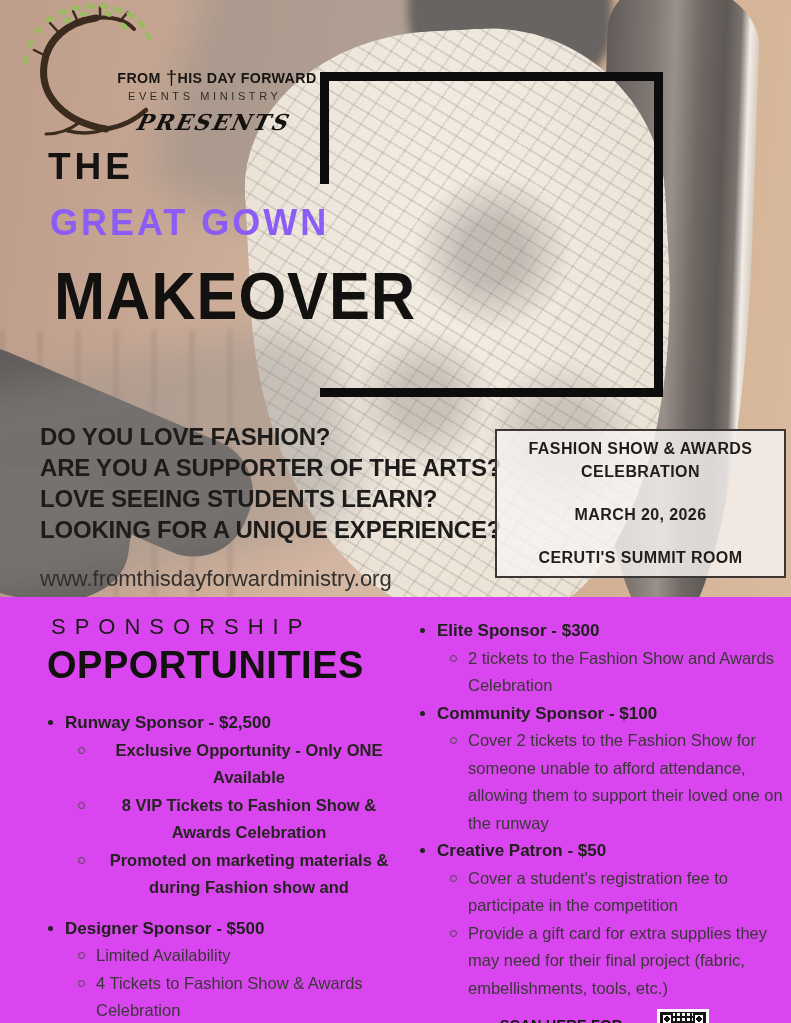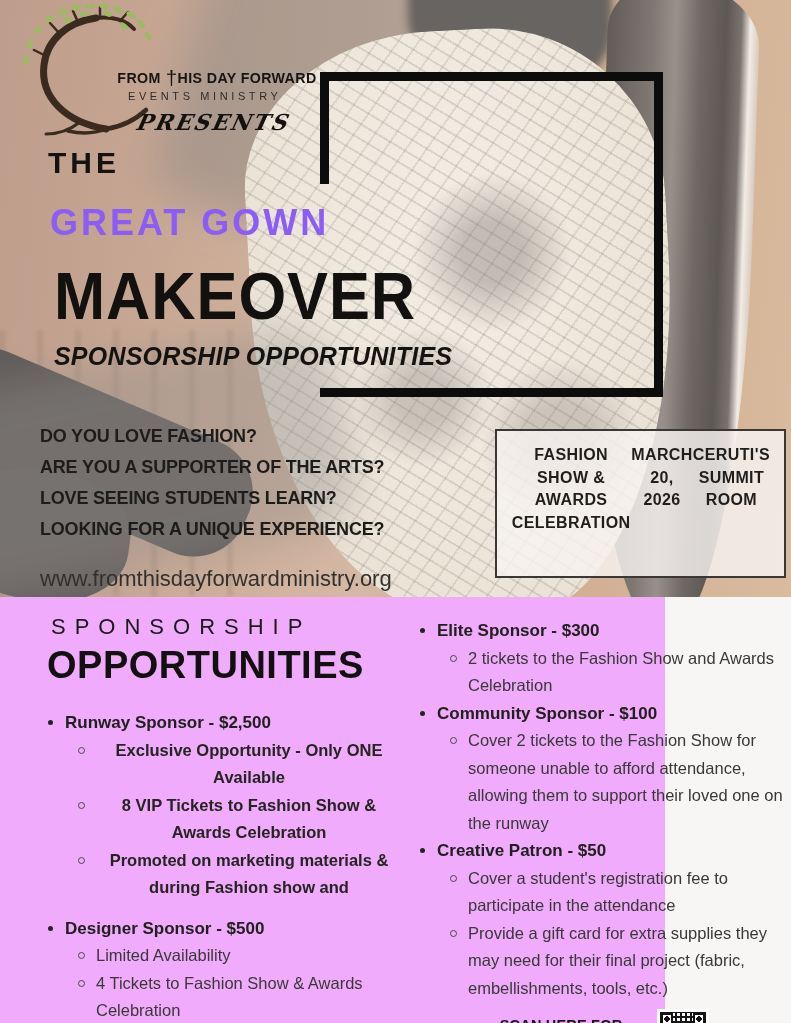--- a/index.html
+++ b/index.html
@@ -47,36 +47,36 @@
   .brand{position:absolute;left:86px;top:70px;z-index:4;}
   .brand-name{font-weight:700;font-size:14.5px;color:#171513;white-space:nowrap;
     transform:scaleX(0.98);transform-origin:left;letter-spacing:.4px;}
   .brand-name .pre{margin-right:5px;margin-left:32px;}
   .cross-glyph{display:inline-block;font-size:21px;font-weight:400;line-height:0;position:relative;top:2px;}
   .brand-sub{margin-top:4px;margin-left:42px;font-size:11px;letter-spacing:3.6px;color:#2e2c29;font-weight:400;}
   .presents{position:absolute;left:138px;top:109px;z-index:4;
     font-family:"DejaVu Serif",serif;font-style:italic;font-weight:700;font-size:22px;
     letter-spacing:2px;transform:skewX(-14deg);color:#131210;}
   
-  .t1{position:absolute;left:48px;top:146px;z-index:4;font-size:30px;font-weight:700;letter-spacing:4px;color:#141312;text-align:right;}
+  .t1{position:absolute;left:48px;top:146px;z-index:4;font-size:37px;font-weight:700;letter-spacing:4px;color:#141312;text-align:right;}
   .t2{position:absolute;left:50px;top:202px;z-index:4;font-size:36px;font-weight:700;letter-spacing:3px;color:#8b5cf6;text-align:center;}
   .t3{position:absolute;left:54px;top:258px;z-index:4;font-size:66px;font-weight:700;letter-spacing:1px;
     transform:scaleX(0.93);transform-origin:left;color:#121110;white-space:nowrap;}
   .hero-sub{position:absolute;left:54px;top:342px;z-index:4;font-size:25px;font-weight:700;font-style:italic;
     letter-spacing:.2px;color:#141312;white-space:nowrap;}
-  .questions{position:absolute;left:40px;top:421px;z-index:4;font-size:18px;font-weight:700;
+  .questions{position:absolute;left:40px;top:421px;z-index:4;font-size:24px;font-weight:700;
     line-height:31px;letter-spacing:-.2px;color:#1d1c1b;}
   .website{position:absolute;left:40px;top:566px;z-index:4;font-size:22px;font-weight:400;
     color:#32302e;text-decoration:none;}
   .event-box{position:absolute;left:495px;top:429px;width:291px;height:149px;z-index:4;
     box-sizing:border-box;border:2px solid #3a3734;background:rgba(246,243,240,.82);
-    display:flex;flex-direction:row;justify-content:space-between;text-align:center;
-    font-weight:700;font-size:16px;line-height:22.5px;letter-spacing:.4px;color:#201e1c;padding:13px 14px;}
-  
-  .sponsor{position:absolute;left:0;top:597px;width:665px;height:426px;background:#f0abfc;}
+    display:flex;flex-direction:column;justify-content:space-between;text-align:center;
+    font-weight:700;font-size:16px;line-height:22.5px;letter-spacing:.4px;color:#201e1c;padding:7px 14px;}
+  
+  .sponsor{position:absolute;left:0;top:597px;width:791px;height:426px;background:#d946ef;}
   .eyebrow{position:absolute;left:51px;top:17px;font-size:22px;letter-spacing:9px;font-weight:400;color:#1b1a19;}
   .opp-title{position:absolute;left:47px;top:47px;font-size:38px;font-weight:700;letter-spacing:.5px;color:#121110;}
   .col-left{position:absolute;left:46px;top:112px;width:356px;}
   .col-right{position:absolute;left:418px;top:20px;width:368px;}
   .tier-title-row{display:flex;font-weight:700;font-size:17px;line-height:27.5px;color:#21201e;}
   .dot-bullet{width:5px;height:5px;background:#222;border-radius:50%;margin:11px 12px 0 2px;flex:none;}
   .sub-item{display:flex;font-size:16.5px;line-height:27.5px;color:#3a3836;}
   .sub-item>span:last-child{flex:1;}
   .circle-bullet{width:7px;height:7px;box-sizing:border-box;border:1.5px solid #4a4846;border-radius:50%;
     margin:10px 11px 0 32px;flex:none;background:transparent;}
@@ -153,21 +153,20 @@
         <span class="pre">FROM</span><span class="cross-glyph">†</span><span>HIS DAY FORWARD</span>
       </div>
       <div class="brand-sub">EVENTS MINISTRY</div>
     </div>
 
     <div class="presents">PRESENTS</div>
 
     <div class="t1">THE</div>
     <div class="t2">GREAT GOWN</div>
     <div class="t3">MAKEOVER</div>
-    <div class="hero-sub">SPONSORSHIP OPPORTUNITIES</div>
 
     <div class="questions">
       <div>DO YOU LOVE FASHION?</div>
       <div>ARE YOU A SUPPORTER OF THE ARTS?</div>
       <div>LOVE SEEING STUDENTS LEARN?</div>
       <div>LOOKING FOR A UNIQUE EXPERIENCE?</div>
     </div>
 
     <div class="event-box">
       <div>FASHION SHOW &amp; AWARDS CELEBRATION</div>
@@ -242,21 +241,21 @@
           <span>Cover 2 tickets to the Fashion Show for someone unable to afford attendance, allowing them to support their loved one on the runway</span>
         </div>
       </div>
       <div class="tier-group">
         <div class="tier-title-row">
           <span class="dot-bullet"></span>
           <span>Creative Patron - $50</span>
         </div>
         <div class="sub-item">
           <span class="circle-bullet"></span>
-          <span>Cover a student's registration fee to participate in the attendance</span>
+          <span>Cover a student's registration fee to participate in the competition</span>
         </div>
         <div class="sub-item">
           <span class="circle-bullet"></span>
           <span>Provide a gift card for extra supplies they may need for their final project (fabric, embellishments, tools, etc.)</span>
         </div>
       </div>
 
       <div class="scan-row">
         <div class="scan-text">SCAN HERE FOR MORE INFORMATION!</div>
         <div class="qr">

